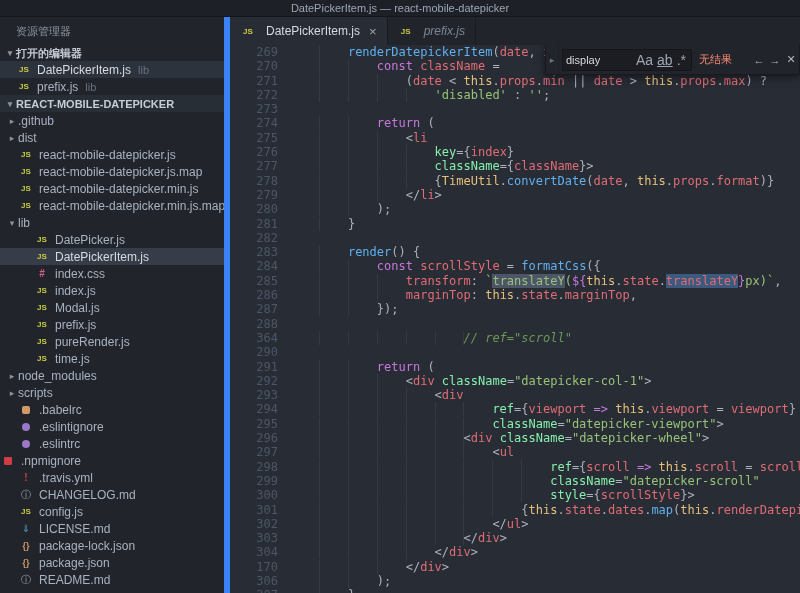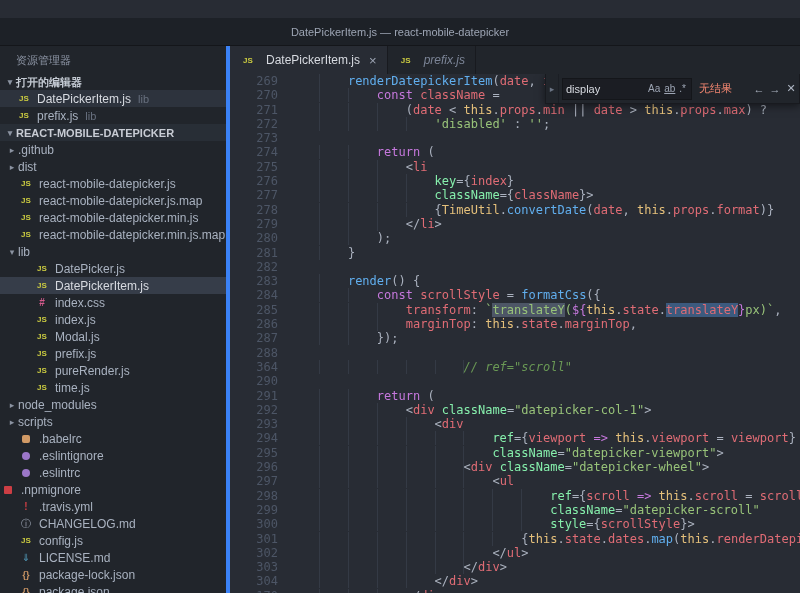--- a/index.html
+++ b/index.html
@@ -1,31 +1,30 @@
 <!DOCTYPE html>
 <html><head>
 <meta charset="utf-8">
 <style>
   * { box-sizing: border-box; margin: 0; padding: 0; }
   html, body { width: 800px; height: 593px; overflow: hidden; }
   body { background: #282c34; font-family: "Liberation Sans", sans-serif; }
 
   .titlebar {
-    height: 28px; background: #1d2127; color: #9da5b4; font-size: 11px;
+    height: 17px; background: #1d2127; color: #9da5b4; font-size: 11px;
     display: flex; align-items: center; justify-content: center;
     border-bottom: 1px solid #14161a;
-    margin-top: 18px;
   }
 
   .main { display: flex; height: 576px; }
 
   
   .sidebar {
     width: 230px; flex-shrink: 0; background: #21252b; color: #a9b2c0;
-    border-right: 4px solid #3b82f6; overflow: hidden; font-size: 12px;
+    border-right: 6px solid #3b82f6; overflow: hidden; font-size: 12px;
   }
   .sb-title {
     height: 28px; display: flex; align-items: center; padding-left: 16px;
     font-size: 11px; color: #8b93a3;
   }
   .sec-header {
     height: 16px; display: flex; align-items: center; padding-left: 4px;
     font-size: 11px; font-weight: bold; color: #c3c9d2;
   }
   .sec-header.root { height: 17px; background: #282e36; color: #c8ccd4; }
@@ -98,21 +97,21 @@
     color: #6b7484; font-size: 9px; border-right: 1px solid #1b1e24;
   }
   .find-input-box {
     width: 130px; height: 22px; margin-left: 3px; background: #1b1d23;
     border: 1px solid #14161a; display: flex; align-items: center; padding: 0 3px;
   }
   .find-input-text {
     flex: 1; min-width: 0; background: transparent; border: none; outline: none;
     color: #d7dae0; font-size: 11px; font-family: "Liberation Sans", sans-serif;
   }
-  .toggle { font-size: 10px; color: #9da5b4; padding: 0 2px; flex-shrink: 0; }
+  .toggle { font-size: 14px; color: #9da5b4; padding: 0 2px; flex-shrink: 0; }
   .toggle.whole-word { text-decoration: underline; }
   .find-results { font-size: 11px; color: #f48771; margin: 0 5px 0 7px; white-space: nowrap; }
   .find-buttons { display: flex; align-items: center; margin-left: auto; }
   .find-btn { width: 16px; text-align: center; color: #adb5c2; font-size: 11px; }
 </style>
 </head>
 <body>
 
 <div class="titlebar">DatePickerItem.js — react-mobile-datepicker</div>
 

